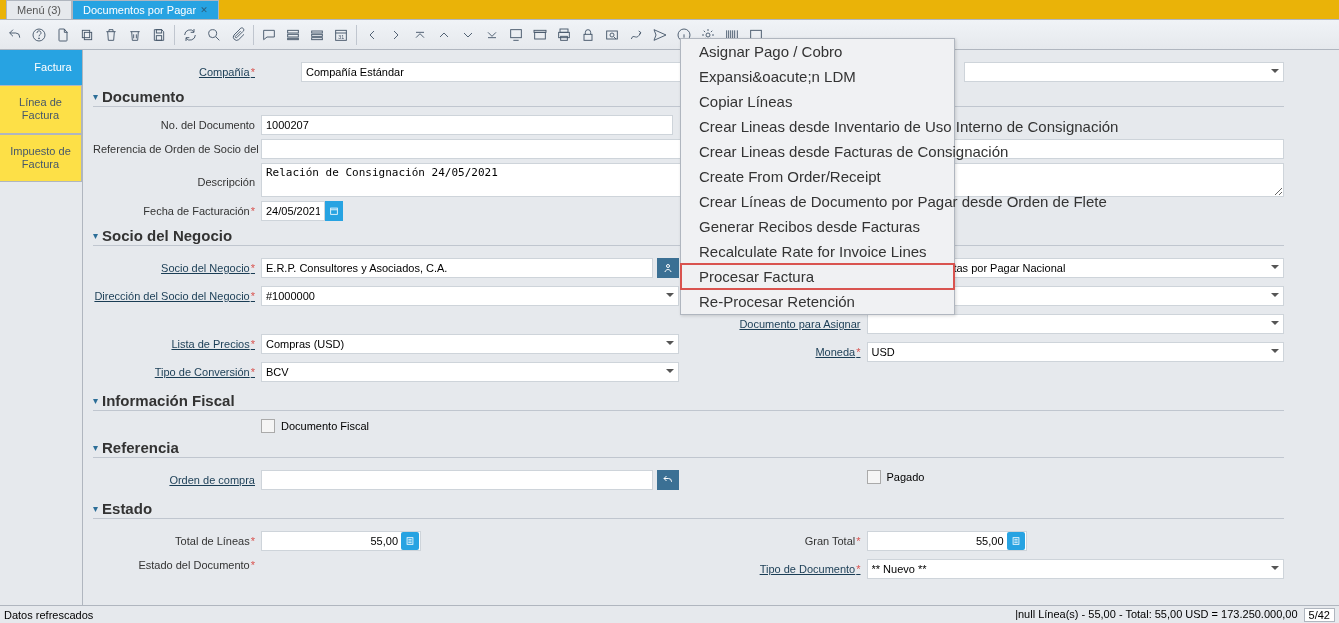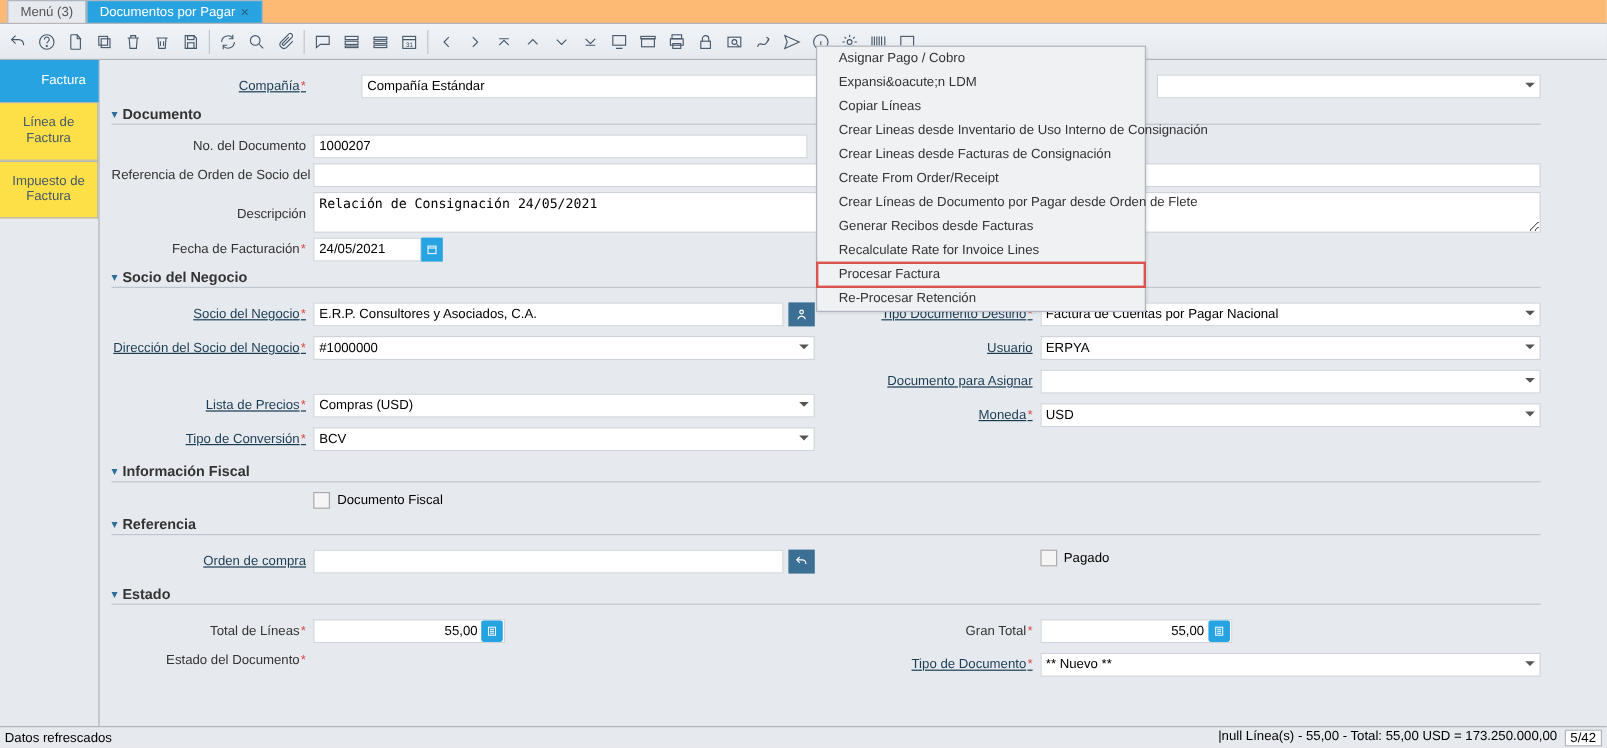--- a/index.html
+++ b/index.html
@@ -9,21 +9,21 @@
     background: #e6e9ed;
     width: 1339px;
     height: 623px;
     overflow: hidden;
     display: flex;
     flex-direction: column;
   }
   
   .tabs-bar {
     display: flex;
-    background: #fdba74;
+    background: #eab308;
     border-bottom: 1px solid #b0b6bf;
     padding-left: 6px;
     align-items: flex-end;
   }
   .tab {
     padding: 3px 10px;
     border: 1px solid #b0b6bf;
     border-bottom: none;
     background: #e6e9ed;
     color: #555;
@@ -136,21 +136,21 @@
     color:#fff; display:flex; align-items:center; justify-content:center;
     border:none; cursor:pointer;
   }
   .section-hdr {
     display:flex; align-items:center; gap:4px;
     border-bottom:1px solid #c0c6cf;
     margin: 6px 0 8px 0;
     padding-bottom:1px;
   }
   .section-hdr .tri { color:#2c6e98; font-size:10px; }
-  .section-hdr .t { font-weight:bold; color:#333; font-size:12px; }
+  .section-hdr .t { font-weight:bold; color:#333; font-size:15px; }
   .half { flex:1; display:flex; flex-direction:column; }
   .half .form-row { gap:4px; }
   .checkbox-wrap { display:flex; align-items:center; gap:6px; }
   .check { width:14px; height:14px; border:1px solid #aaa; background:#f5f5f5; }
   .num-right { text-align:right; padding-right:22px; }
   .num-suffix {
     position:relative;
   }
   .num-suffix .calc {
     position:absolute; right:2px; top:1px;
@@ -163,42 +163,42 @@
     position:absolute;
     top:38px; left:680px;
     width:275px;
     background:#f0f1f3;
     border:1px solid #b0b6bf;
     box-shadow:1px 1px 3px rgba(0,0,0,0.15);
     z-index:50;
   }
   .proc-menu .mi {
     padding:4px 18px;
-    font-size:11px;
+    font-size:15px;
     color:#333;
     cursor:pointer;
     white-space:nowrap;
   }
   .proc-menu .mi.hl {
     outline:2px solid #d9534f;
     outline-offset:-1px;
   }
   
   .status-bar {
     height:18px; border-top:1px solid #b0b6bf;
     display:flex; align-items:center; justify-content:space-between;
     padding:0 4px; font-size:11px; background:#e6e9ed;
   }
   .status-right { display:flex; gap:6px;margin-left:46px; }
   .pagebox {
     background:#fff; border:1px solid #b0b6bf; padding:0 4px;
   }
   
   .right-combo { width:320px; }
-  .date-input input { width:90px; }
+  .date-input input { width:64px; }
   .date-btn {
     width:18px; height:20px; background:#27a3e2; display:flex;align-items:center;justify-content:center;
   }
   .date-btn svg{width:10px;height:10px;stroke:#fff;fill:none;stroke-width:2;}
   
   .company-row select { width: 412px; }
 </style>
 </head>
 <body>
 

